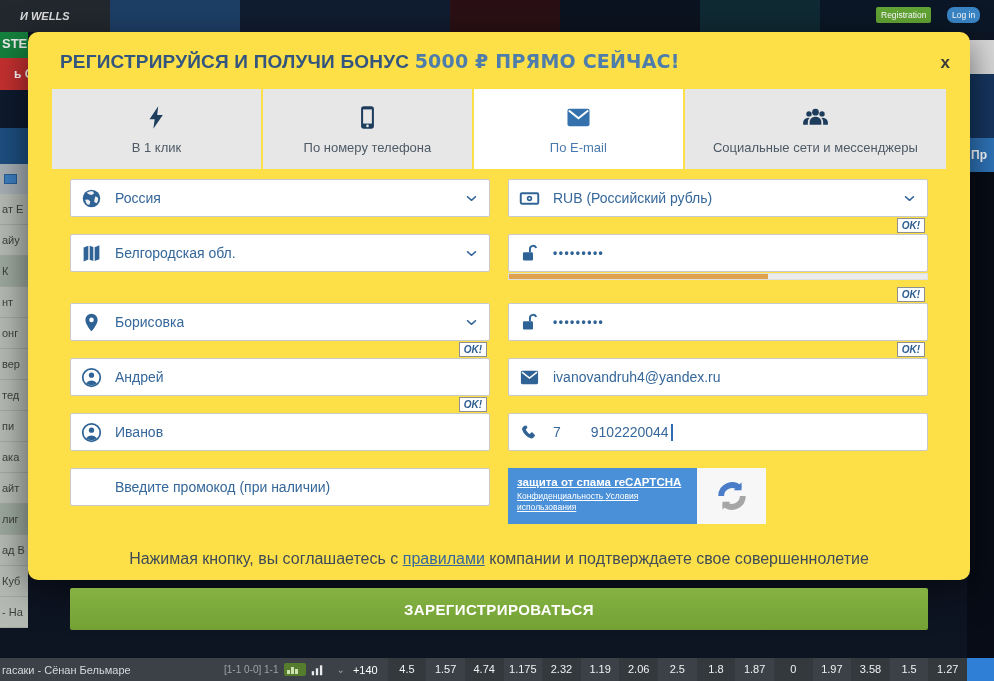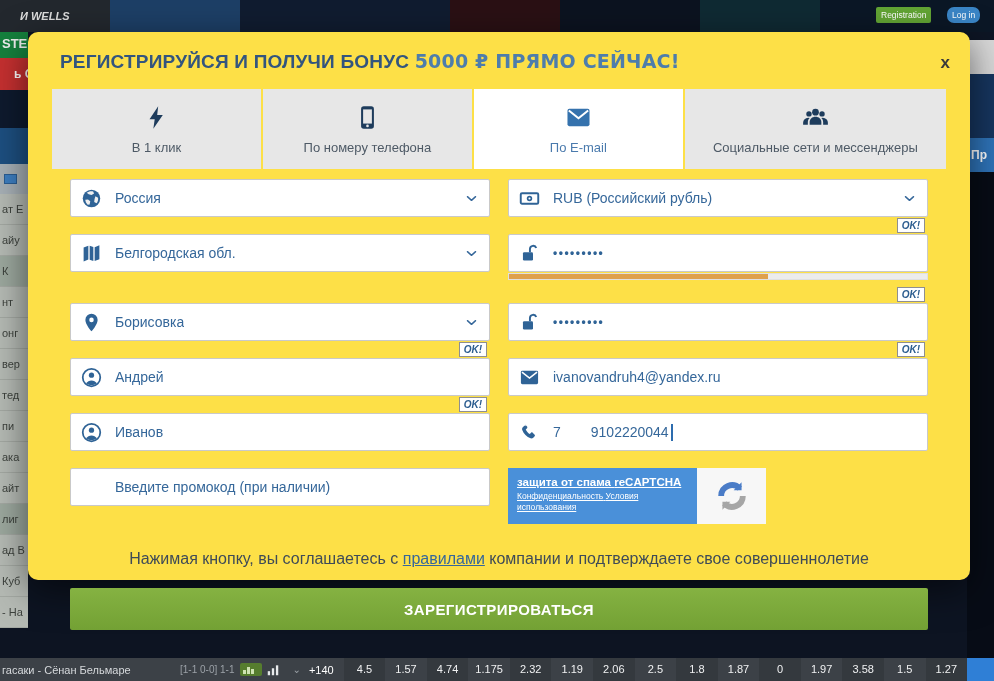--- a/index.html
+++ b/index.html
@@ -33,21 +33,21 @@
   .side-row.dark { background:#9ca89e; }
 
   .bg-right { position:absolute; right:0; top:32px; width:27px; height:626px; overflow:hidden; }
   .rb1 { height:8px; background:#0d1524; }
   .rb2 { height:34px; background:#d8d8d8; }
   .rb3 { height:64px; background:#16355e; }
   .rb4 { height:34px; background:#2e73b8; color:#fff; font-weight:bold; font-size:12px; display:flex; align-items:center; padding-left:4px; white-space:nowrap; cursor:pointer; }
   .rb5 { height:492px; background:#070c16; }
 
   .bg-bottom { position:absolute; left:0; bottom:0; width:994px; height:23px; background:#3c4147; display:flex; align-items:center; font-size:11px; color:#c9ccd0; overflow:hidden; }
-  .match { width:180px; padding-left:2px; white-space:nowrap; overflow:hidden; color:#d6d9dc; }
+  .match { width:224px; padding-left:2px; white-space:nowrap; overflow:hidden; color:#d6d9dc; }
   .score { color:#9ba1a7; font-size:10px; margin-right:6px; white-space:nowrap; }
   .live-ic { width:22px; height:13px; background:#567d2e; border-radius:2px; margin-right:4px; display:flex; align-items:flex-end; gap:1px; padding:2px 3px; }
   .live-ic i { display:block; width:3px; background:#cfe3b2; }
   .bars-ic { width:14px; height:13px; color:#e8eaec; margin-right:4px; }
   .chev-sm { color:#9ba1a7; margin:0 8px; font-size:10px; }
   .plus { color:#fff; margin-right:10px; white-space:nowrap; }
   .odds { display:flex; flex:1; height:100%; align-items:center; }
   .odd { flex:1; text-align:center; color:#f0f1f2; height:100%; line-height:23px; cursor:pointer; }
   .odd:nth-child(odd) { background:rgba(0,0,0,.12); }
   .blue-sq { width:27px; height:23px; background:#2f7fd6; cursor:pointer; }

